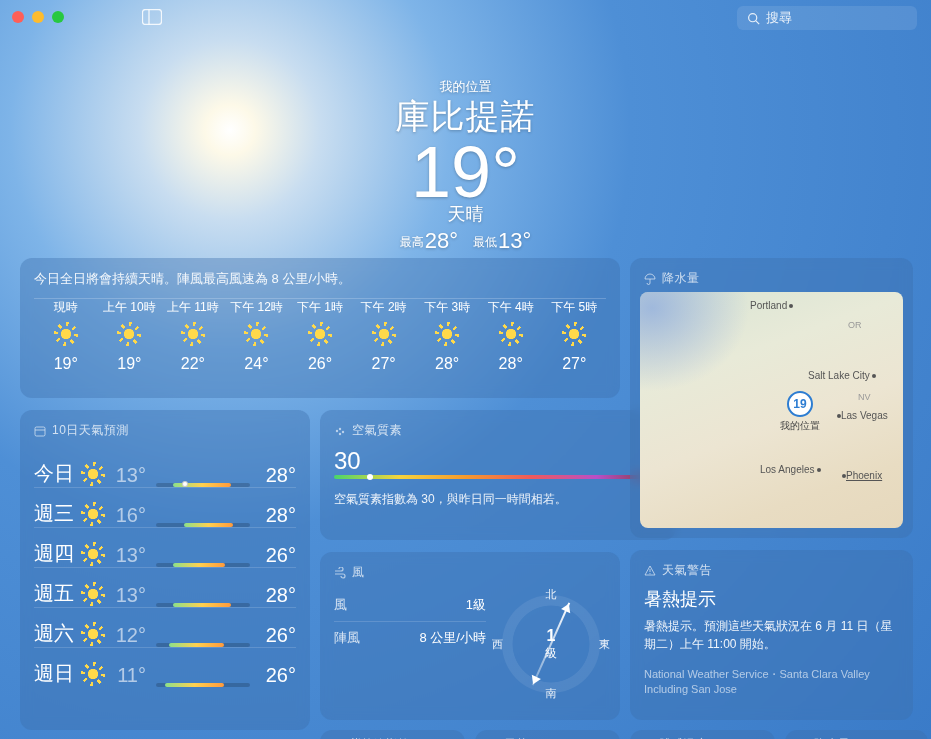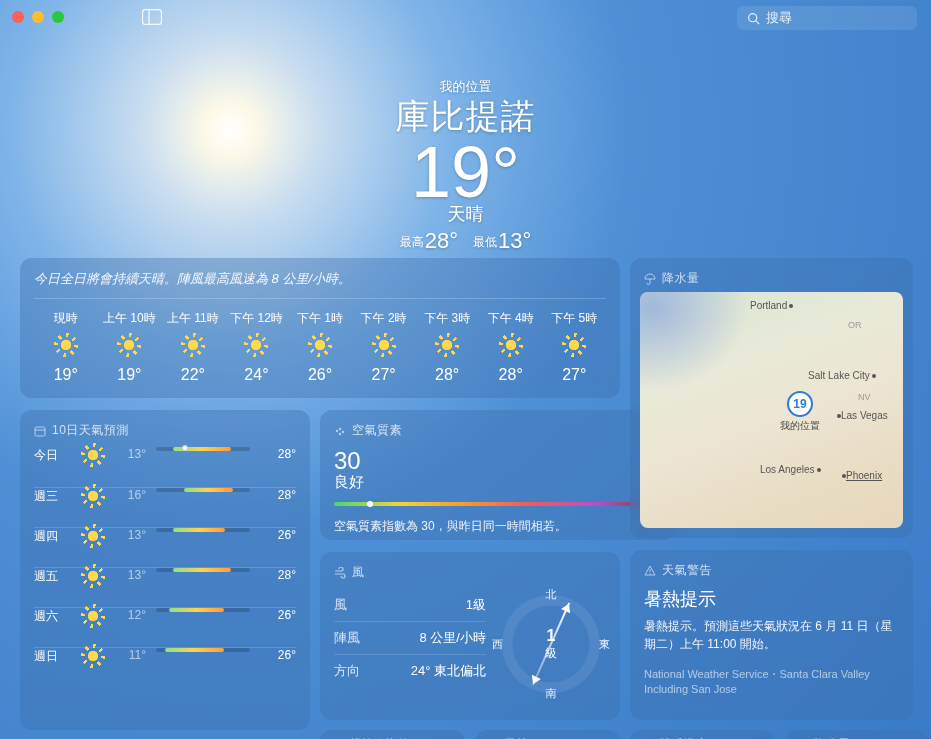--- a/index.html
+++ b/index.html
@@ -25,31 +25,31 @@
 .hero .cond { font-size:18px; font-weight:400; margin-top:-6px;}
 .hero .hilo { font-size:18px; margin-top:2px; }
 .hero .hilo .lbl{ font-size:12px; vertical-align:2px; margin-right:1px;}
 .hero .hilo .val{ font-size:22px; font-weight:300;}
 
 .panel { position:absolute; background: rgba(60,110,170,.38); backdrop-filter: blur(6px); border-radius:12px; padding:12px 14px; color:#fff; }
 .panel-head { display:flex; align-items:center; gap:6px; font-size:12px; color:rgba(255,255,255,.75); margin-bottom:8px; letter-spacing:.5px;}
 .panel-head svg { width:12px; height:12px; opacity:.8;}
 
 .hourly { left:20px; top:258px; width:600px; height:140px; }
-.hourly .summary { font-size:13px; color:rgba(255,255,255,.92); padding-bottom:10px; border-bottom:1px solid rgba(255,255,255,.2); margin-bottom:11px;font-style:italic;}
+.hourly .summary { font-size:13px; color:rgba(255,255,255,.92); padding-bottom:10px; border-bottom:1px solid rgba(255,255,255,.2); margin-bottom:0;}
 .hourly-row { display:flex; justify-content:space-between; }
 .hour { flex:1; text-align:center; font-size:13px; }
 .hour .t { font-size:12px; margin-bottom:10px; white-space:nowrap;}
 .hour .i { margin:6px 0 10px; }
 .hour .v { font-size:16px; font-weight:500;}
 .sun-ico { width:16px; height:16px; display:inline-block; background: radial-gradient(circle,#ffd94a 45%,transparent 46%); position:relative;}
 .sun-ico::before{content:"";position:absolute;inset:-4px;background:conic-gradient(#ffd94a 0 4%,transparent 4% 12.5%,#ffd94a 12.5% 16.5%,transparent 16.5% 25%,#ffd94a 25% 29%,transparent 29% 37.5%,#ffd94a 37.5% 41.5%,transparent 41.5% 50%,#ffd94a 50% 54%,transparent 54% 62.5%,#ffd94a 62.5% 66.5%,transparent 66.5% 75%,#ffd94a 75% 79%,transparent 79% 87.5%,#ffd94a 87.5% 91.5%,transparent 91.5% 100%);-webkit-mask:radial-gradient(circle,transparent 45%,#000 46%,#000 70%,transparent 71%);mask:radial-gradient(circle,transparent 45%,#000 46%,#000 70%,transparent 71%);}
 
 .tenday { left:20px; top:410px; width:290px; height:320px; overflow:hidden;}
-.day-row { display:flex; align-items:flex-start; height:40px; border-top:1px solid rgba(255,255,255,.15); font-size:12px;}
+.day-row { display:flex; align-items:flex-end; height:40px; border-top:1px solid rgba(255,255,255,.15); font-size:20px;}
 .day-row:first-of-type{border-top:none;}
 .day-row .dn { width:44px;}
 .day-row .di { width:30px; text-align:center;}
 .day-row .lo { width:38px; text-align:right; color:rgba(255,255,255,.6);}
 .day-row .bar { flex:1; margin:0 10px; height:4px; border-radius:3px; background:rgba(0,0,0,.18); position:relative;}
 .day-row .bar .fill{position:absolute; height:100%; border-radius:3px; background:linear-gradient(90deg,#8ce08a,#ffd150,#ff9a3c);}
 .day-row .bar .dot{position:absolute; width:6px; height:6px; background:#fff; border:1px solid rgba(0,0,0,.2); border-radius:50%; top:-2px;}
 .day-row .hi { width:36px; text-align:right;}
 
 .aq { left:320px; top:410px; width:356px; height:130px;}
@@ -254,21 +254,20 @@
   <div class="panel-head">
     <svg viewBox="0 0 12 12">
         <circle cx="3" cy="6" r="1.2" fill="currentColor"></circle>
         <circle cx="6" cy="4" r="1.2" fill="currentColor"></circle>
         <circle cx="9" cy="7" r="1.2" fill="currentColor"></circle>
         <circle cx="6" cy="9" r="1.2" fill="currentColor"></circle>
       </svg>
     <span>空氣質素</span>
   </div>
   <div class="num">30</div>
-  <div class="lab">良好</div>
   <div class="grad">
       <div class="m"></div>
     </div>
   <div class="desc">空氣質素指數為 30，與昨日同一時間相若。</div>
 </div>
 
 <div class="panel wind">
   <div class="panel-head">
     <svg viewBox="0 0 12 12">
         <path d="M1 4 h6 a2 2 0 1 0 -2 -2 M1 7 h8 a2 2 0 1 1 -2 2" fill="none" stroke="currentColor" stroke-width="1.2"></path>
@@ -277,24 +276,20 @@
   </div>
   <div class="wind-body">
     <div class="wind-list" id="wind-list">
         <div class="r">
           <span class="k">風</span>
           <span class="v">1級</span>
         </div>
         <div class="r">
           <span class="k">陣風</span>
           <span class="v">8 公里/小時</span>
-        </div>
-        <div class="r">
-          <span class="k">方向</span>
-          <span class="v">24° 東北偏北</span>
         </div>
       </div>
     <div class="compass">
       <div class="ring"></div>
       <div class="arrow"></div>
       <div class="lbl lN">北</div>
       <div class="lbl lS">南</div>
       <div class="lbl lE">東</div>
       <div class="lbl lW">西</div>
       <div class="center">

